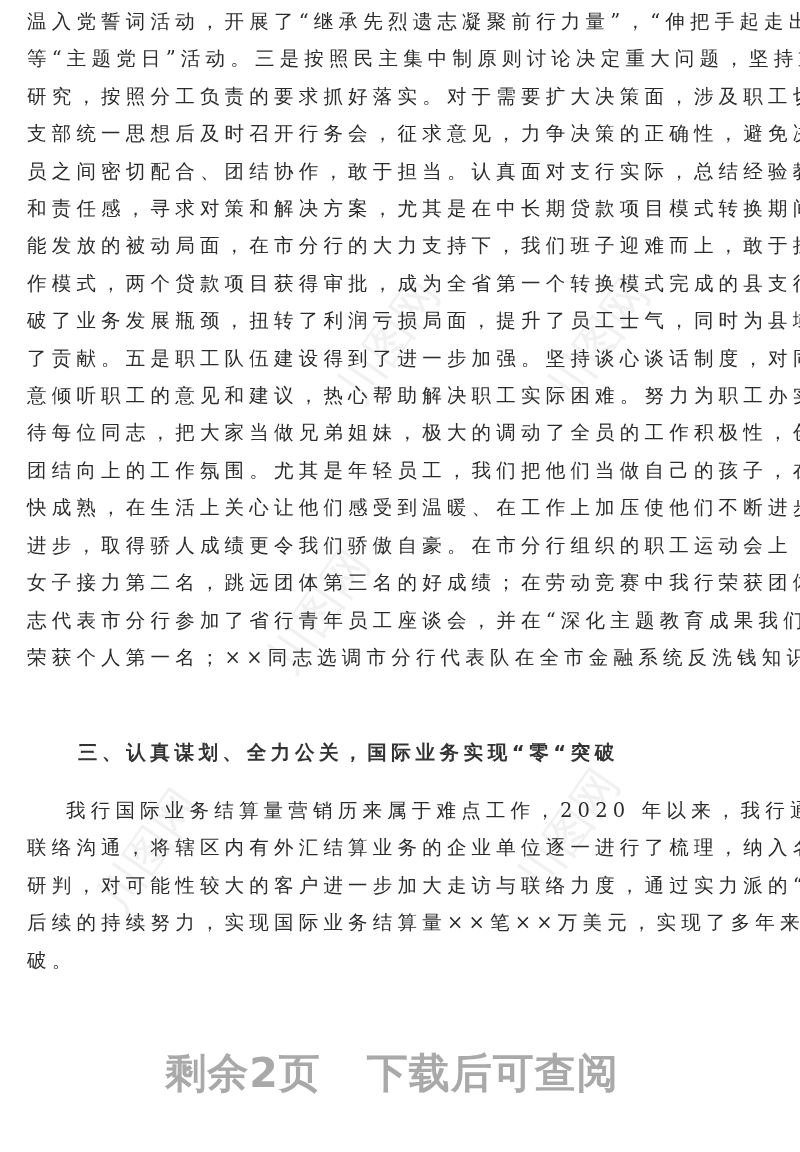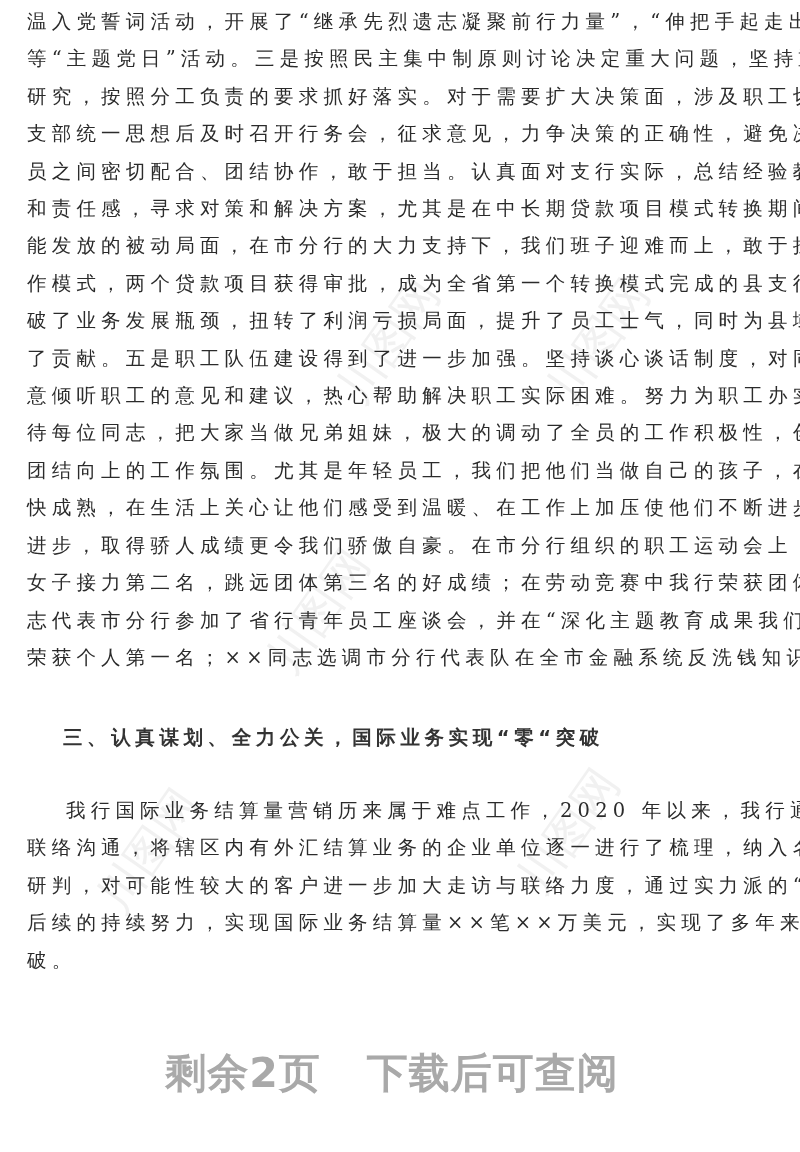--- a/index.html
+++ b/index.html
@@ -36,21 +36,21 @@
   .section-heading {
     position: absolute;
     left: 63px;
     top: 719px;
     font-size: 19.5px;
     line-height: 37px;
     letter-spacing: 4.6px;
     font-weight: bold;
     font-family: "DejaVu Sans", "Liberation Sans", sans-serif;
     color: #333333;
-    margin: 0;
+    margin: 15px;
   }
   .p2 {
     top: 792px;
     text-indent: 39px;
   }
   .line { display: block; white-space: nowrap; }
   .wm {
     position: absolute;
     color: rgba(180,180,180,0.18);
     font-size: 46px;

